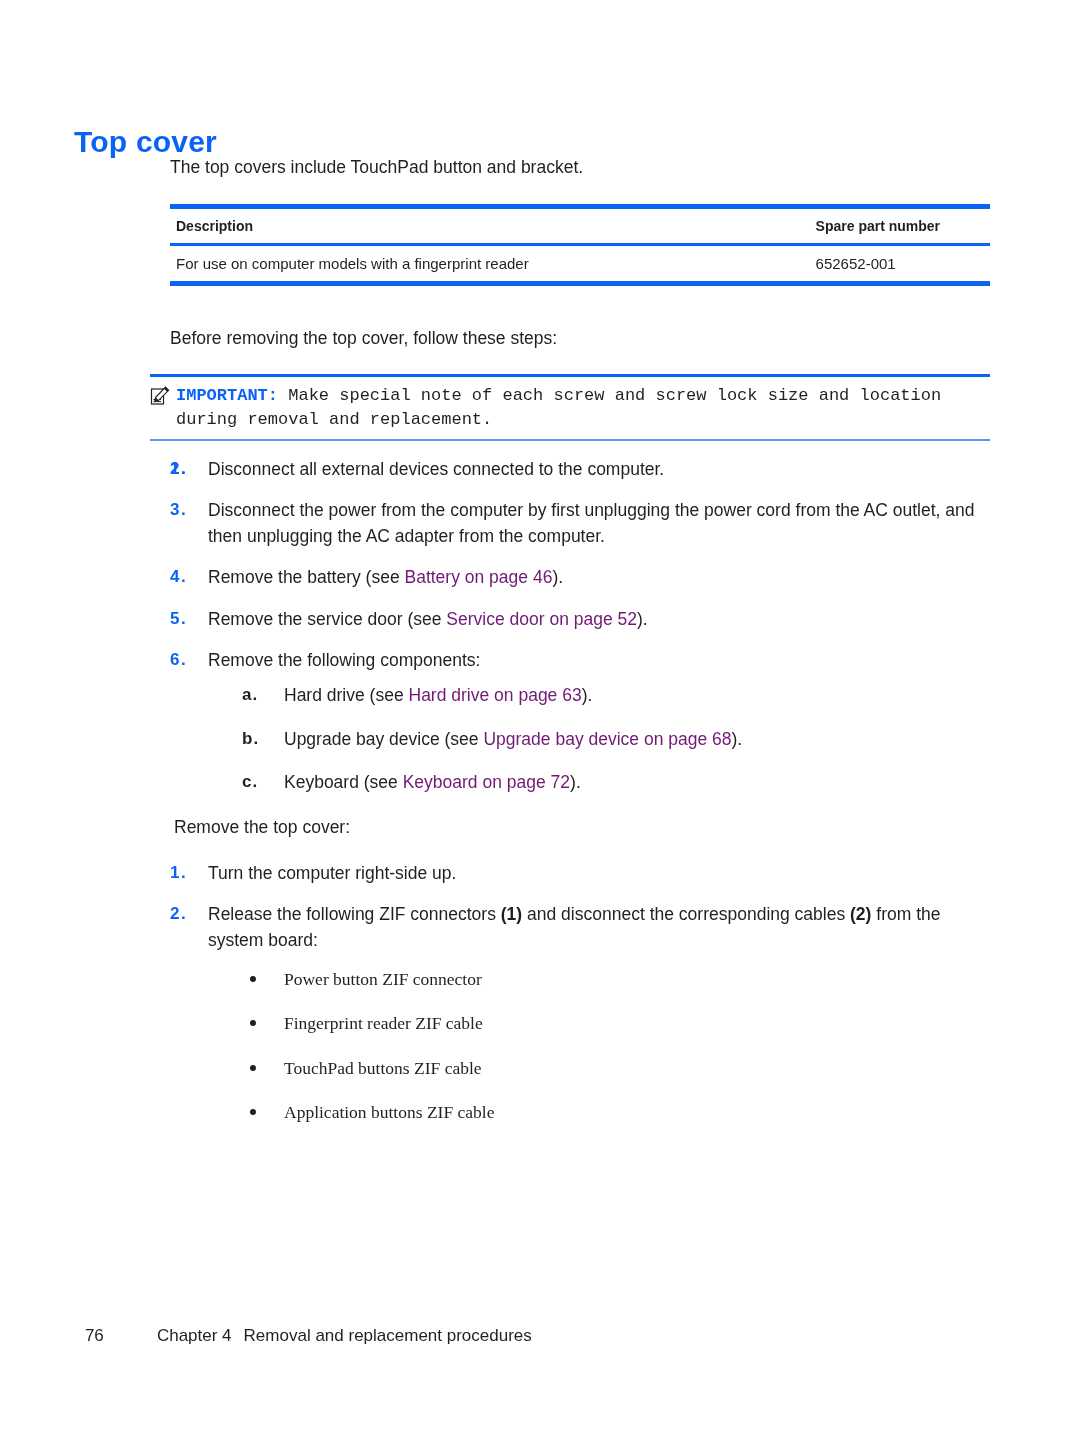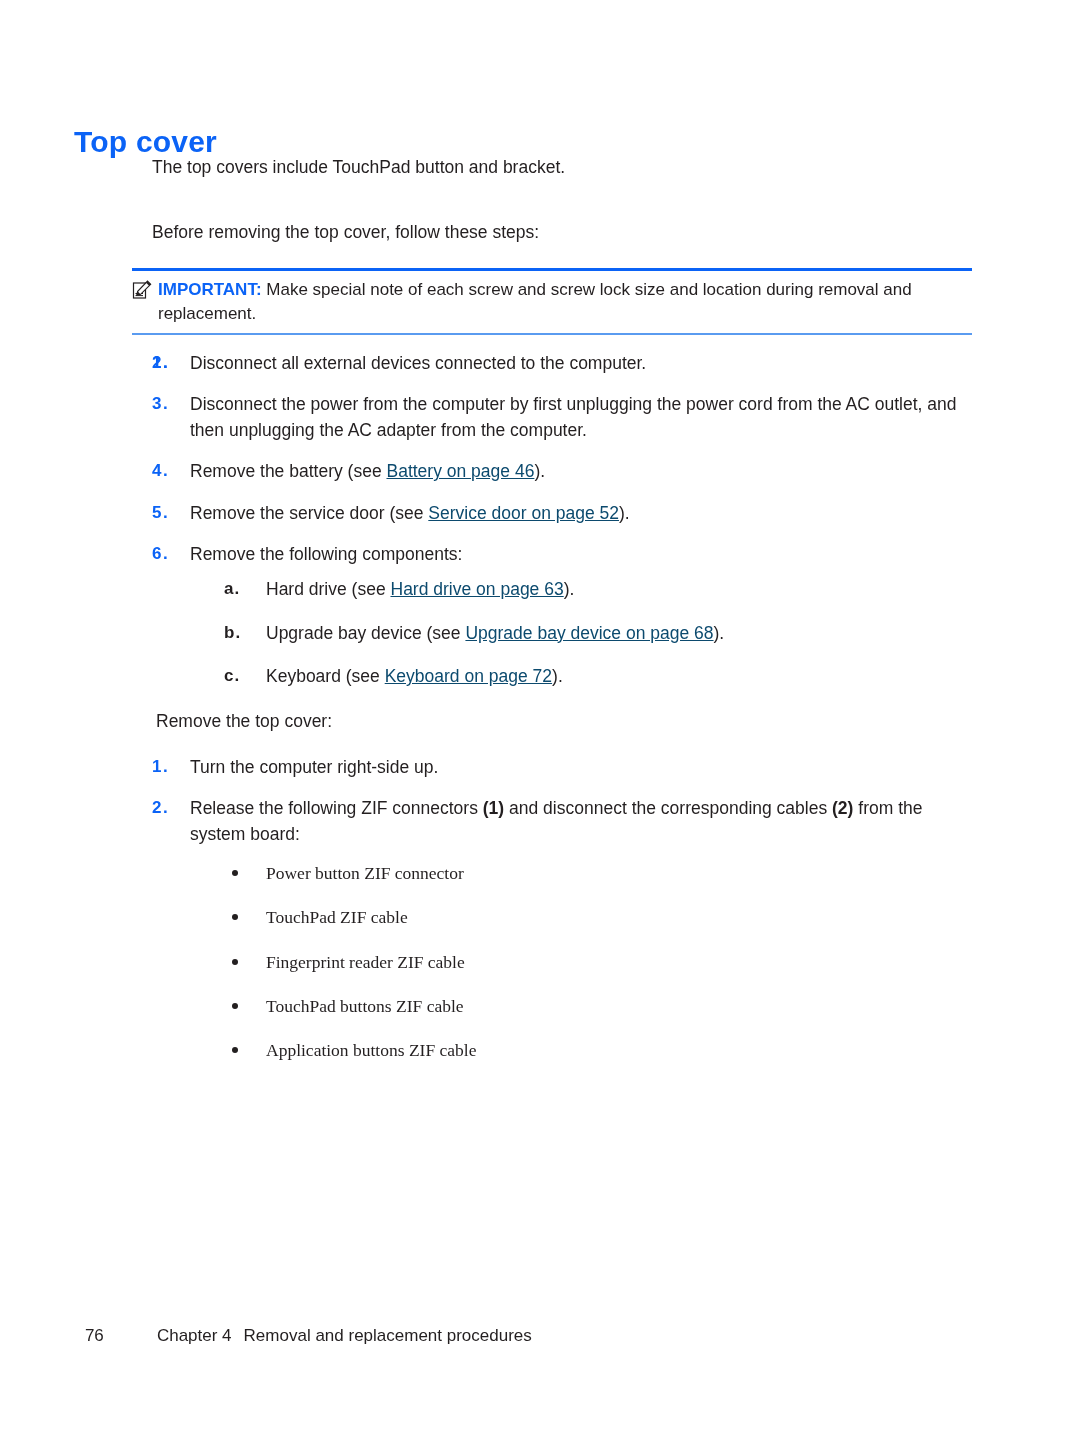--- a/index.html
+++ b/index.html
@@ -32,21 +32,21 @@
     font-size: 30px;
     font-weight: bold;
     color: #0b63f6;
     letter-spacing: 0.2px;
     line-height: 1.1;
   }
 
   
   .content {
     position: absolute;
-    left: 152px;
+    left: 170px;
     top: 155px;
     width: 820px;
   }
 
   .para {
     font-size: 17.5px;
     line-height: 1.45;
     color: #231f20;
     margin: 0 0 0 0;
   }
@@ -101,20 +101,21 @@
     padding: 7px 0 7px 0;
     margin-left: -20px;
     width: 840px;
   }
   .note-inner {
     display: block;
     padding-left: 26px;
     position: relative;
     font-size: 17px;
     line-height: 1.42;
+    font-family: Liberation Mono, monospace;
   }
   .note-icon {
     position: absolute;
     left: 0px;
     top: 2px;
     width: 20px;
     height: 20px;
     display: block;
   }
   .note-label {
@@ -193,22 +194,21 @@
     top: 9px;
     width: 6px;
     height: 6px;
     border-radius: 50%;
     background: #231f20;
     display: block;
   }
 
   
   a.xref, .xref {
-    color: #0c4a6e;
-    text-decoration: underline;
+    color: #701a75;
     cursor: pointer;
   }
 
   b.inline-num { font-weight: bold; color: #231f20; }
 
   .remove-lead {
     margin-top: 20px;
     margin-bottom: 20px;
     margin-left: -34px;
     font-size: 17.5px;
@@ -232,20 +232,35 @@
 <body>
 
 <div class="page">
 
   <h1 class="page-title">Top cover</h1>
 
   <div class="content">
 
     <p class="para intro-para">The top covers include TouchPad button and bracket.</p>
 
+    <table class="spec-table">
+      <tbody>
+        <tr class="rule-top">
+          <td colspan="2"></td>
+        </tr>
+        <tr>
+          <th class="col-desc">Description</th>
+          <th class="col-spn">Spare part number</th>
+        </tr>
+        <tr>
+          <td class="cell">For use on computer models with a fingerprint reader</td>
+          <td class="cell">652652-001</td>
+        </tr>
+      </tbody>
+    </table>
 
     <p class="para before-steps">Before removing the top cover, follow these steps:</p>
 
     <div class="note-box">
       <span class="note-inner">
         <span class="note-icon">
           <svg width="20" height="20" viewBox="0 0 20 20" aria-hidden="true">
             <rect x="1.5" y="3" width="12" height="15" fill="#ffffff" stroke="#231f20" stroke-width="1.2"></rect>
             <line x1="3.5" y1="13.5" x2="11" y2="13.5" stroke="#231f20" stroke-width="1"></line>
             <line x1="3.5" y1="15.6" x2="11" y2="15.6" stroke="#231f20" stroke-width="1"></line>
@@ -318,24 +333,20 @@
         <span class="marker">2.</span>
         <span>Release the following ZIF connectors </span><b class="inline-num">(1)</b><span> and disconnect the corresponding cables </span><b class="inline-num">(2)</b><span> from the system board:</span>
 
         <ul class="bullets">
           <li>
             <span class="dot"></span>
             <span>Power button ZIF connector</span>
           </li>
           <li>
             <span class="dot"></span>
-            <span>TouchPad ZIF cable</span>
-          </li>
-          <li>
-            <span class="dot"></span>
             <span>Fingerprint reader ZIF cable</span>
           </li>
           <li>
             <span class="dot"></span>
             <span>TouchPad buttons ZIF cable</span>
           </li>
           <li>
             <span class="dot"></span>
             <span>Application buttons ZIF cable</span>
           </li>

